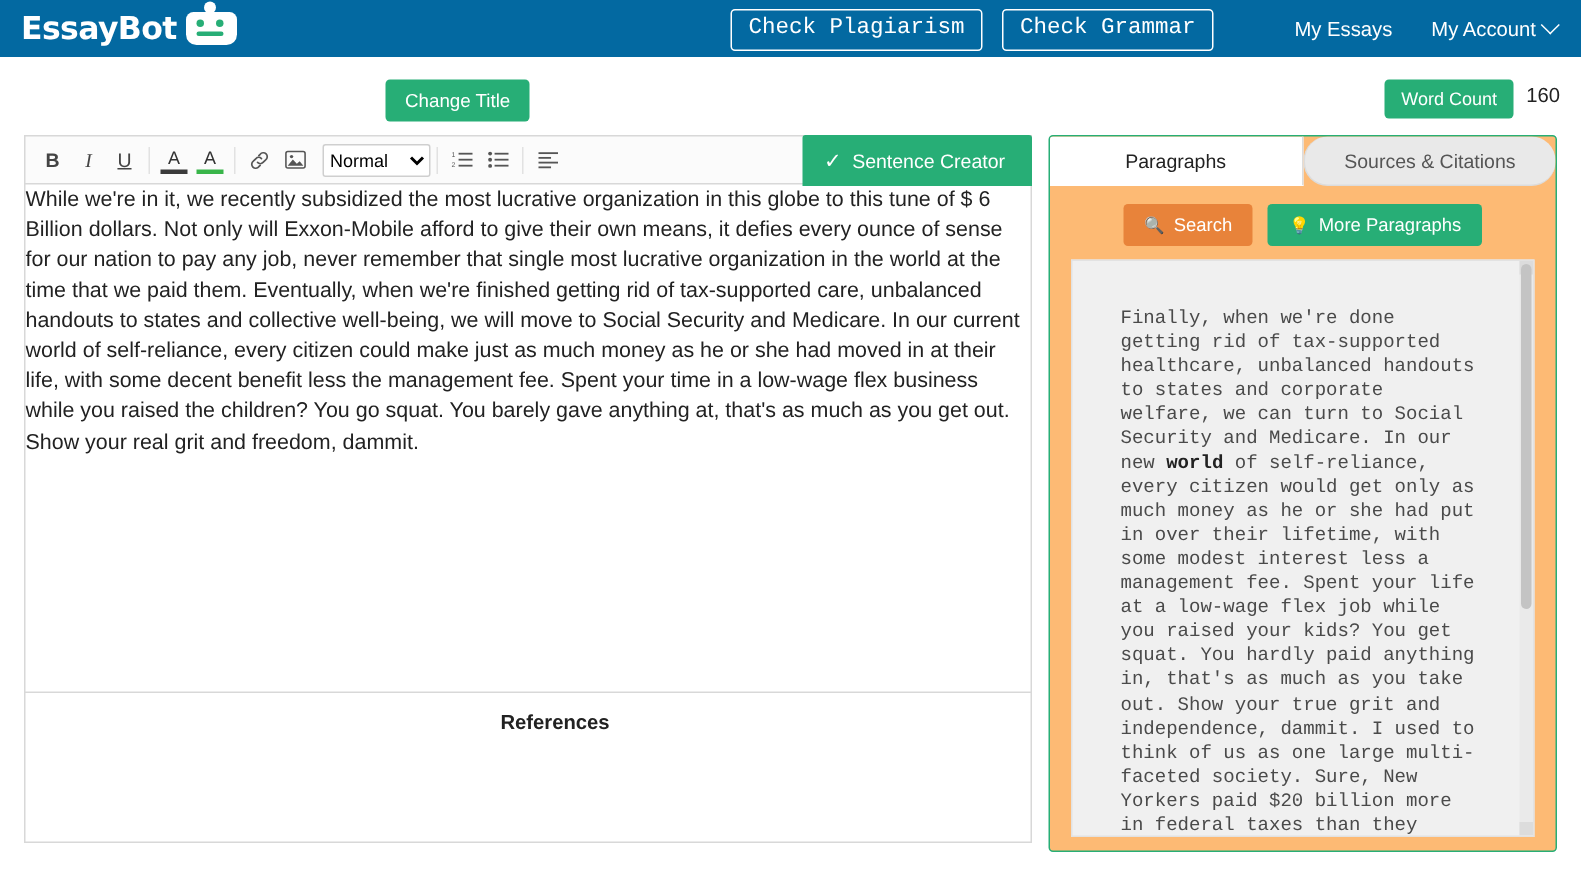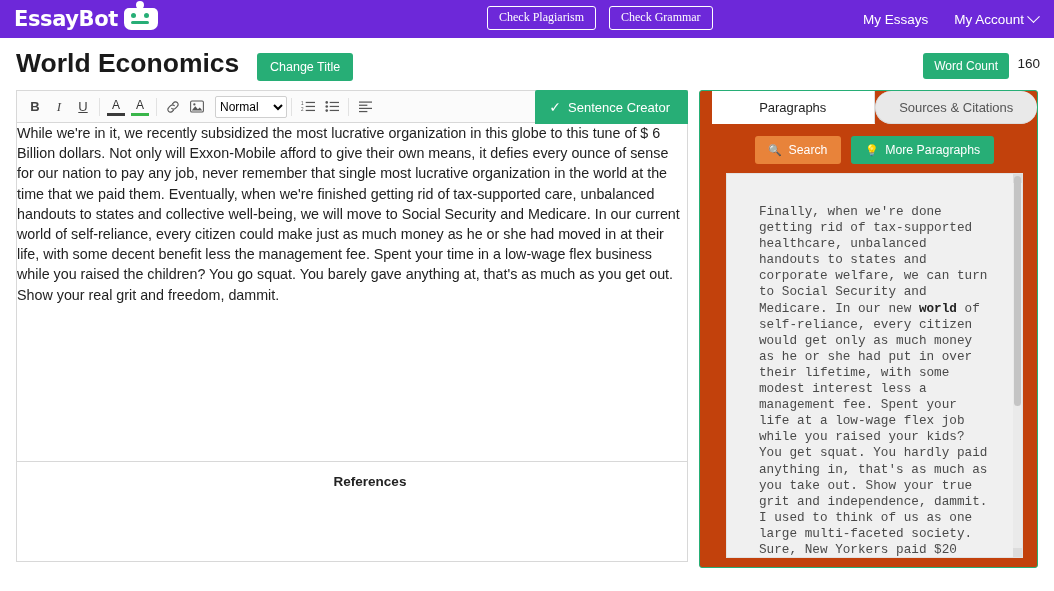--- a/index.html
+++ b/index.html
@@ -8,21 +8,21 @@
     width: 1054px; height: 591px;
     background: #ffffff;
     font-family: "Liberation Sans", sans-serif;
     overflow: hidden;
   }
 
   
   .topbar {
     position: relative;
     height: 38px;
-    background: #6d28d9;
+    background: #0369a1;
     display: flex;
     align-items: center;
     padding: 0 14px;
   }
   .logo-wrap {
     display: flex;
     align-items: center;
     height: 38px;
   }
   .logo-text {
@@ -78,26 +78,26 @@
     position: absolute;
     left: 487px; top: 6px;
     display: flex;
     gap: 13px;
   }
   .nav-btn {
     border: 1px solid #ffffff;
     border-radius: 3px;
     color: #ffffff;
     background: transparent;
-    font-size: 12px;
+    font-size: 15px;
     padding: 4px 11px 5px 11px;
     line-height: 1.1;
     cursor: pointer;
     white-space: nowrap;
-    font-family: Liberation Serif, serif;
+    font-family: Liberation Mono, monospace;
   }
 
   .nav-right {
     position: absolute;
     right: 16px; top: 0;
     height: 38px;
     display: flex;
     align-items: center;
     gap: 26px;
   }
@@ -274,23 +274,22 @@
   }
 
   
   .right-panel {
     position: absolute;
     left: 699px; top: 0;
     width: 339px;
     height: 478px;
     border: 1px solid #27ae76;
     border-radius: 3px;
-    background: #c2410c;
+    background: #fdba74;
     overflow: hidden;
-    padding-left: 12px;
   }
   .tabs {
     display: flex;
     height: 33px;
   }
   .tab {
     flex: 1;
     display: flex;
     align-items: center;
     justify-content: center;
@@ -406,21 +405,20 @@
       <span>My Essays</span>
     </a>
     <a class="nav-link">
       <span>My Account</span>
       <span class="caret"></span>
     </a>
   </div>
 </div>
 
 <div class="title-row">
-  <div class="doc-title">World Economics</div>
   <button class="change-title-btn">Change Title</button>
   <div class="wordcount-btn">Word Count</div>
   <div class="wordcount-value">160</div>
 </div>
 
 <div class="main">
 
   <div class="editor-panel">
 
     <div class="toolbar">

